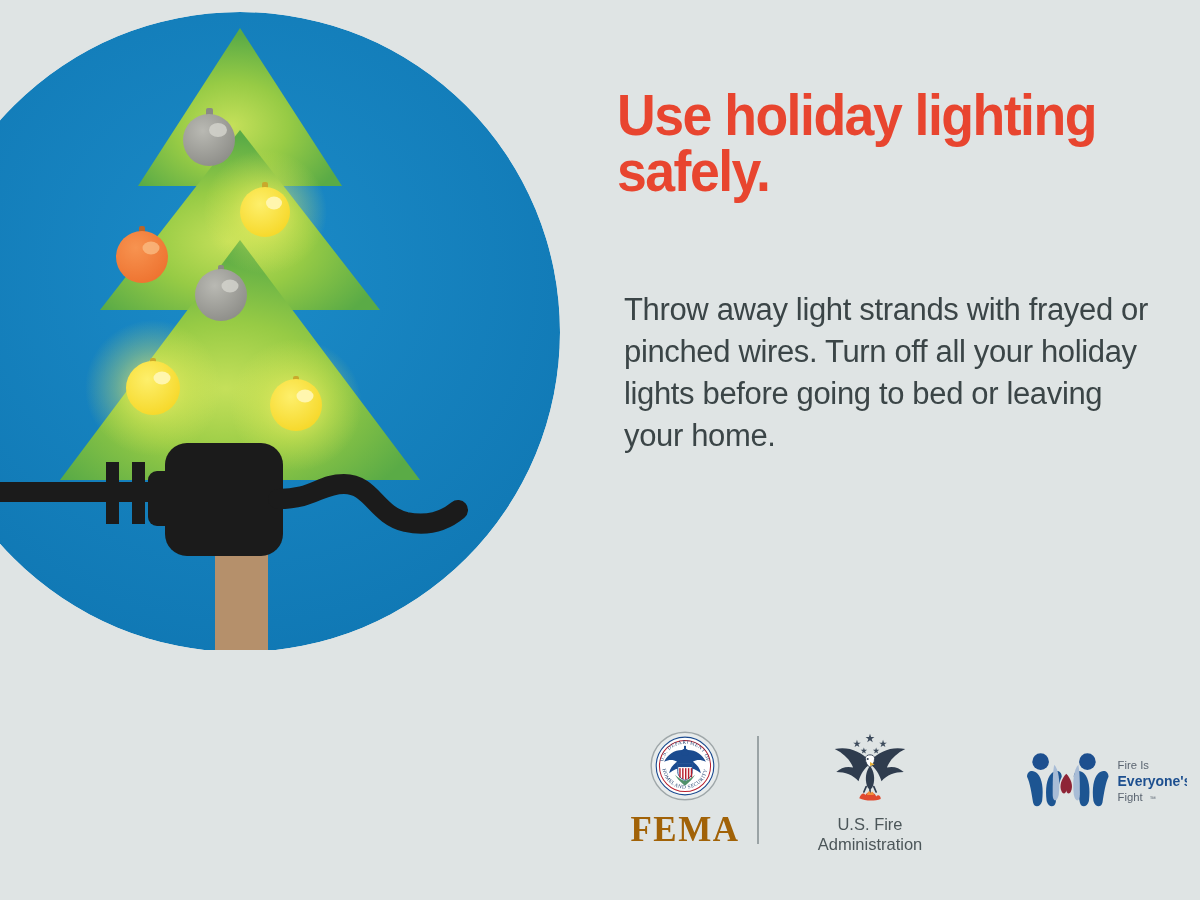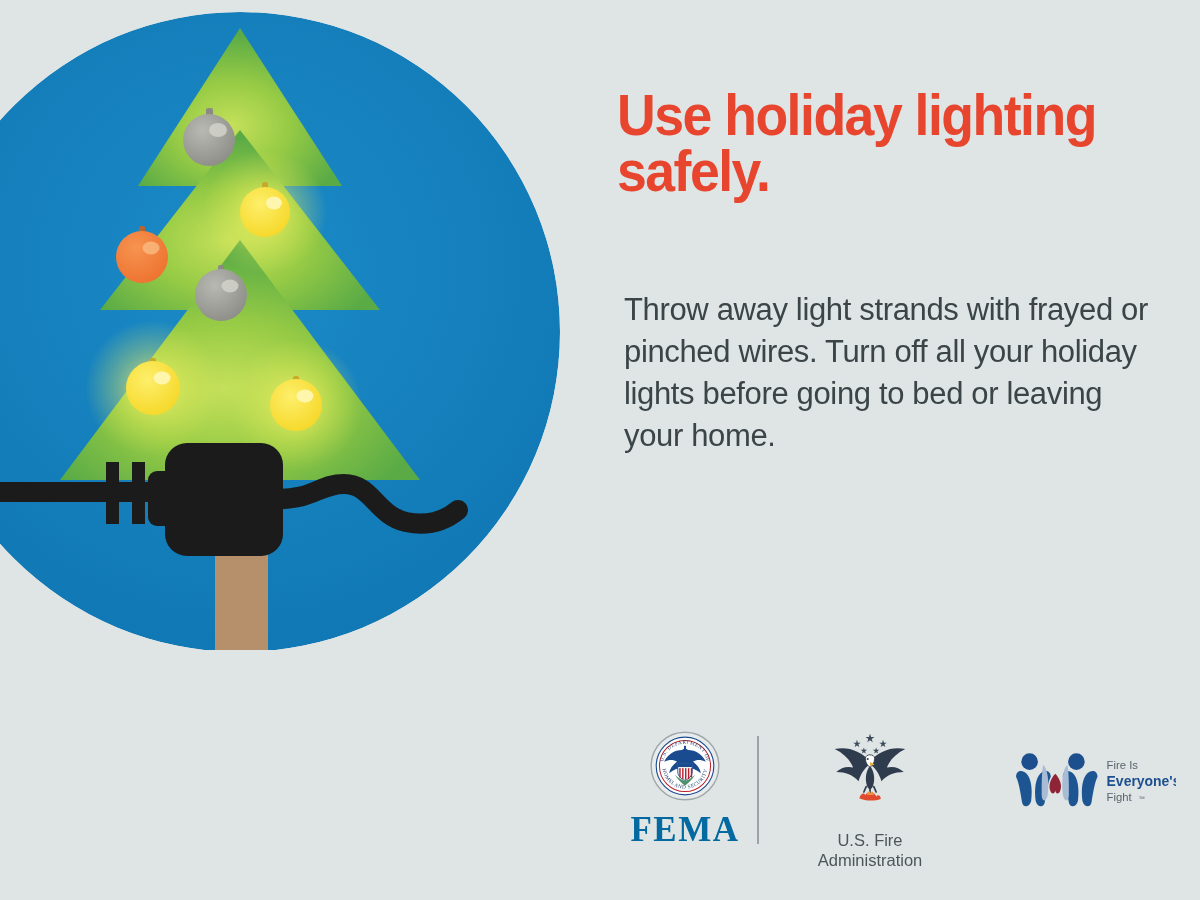--- a/index.html
+++ b/index.html
@@ -72,21 +72,21 @@
     position: absolute;
     left: 600px;
     top: 726px;
     width: 580px;
     height: 140px;
   }
   .logo-block { position: absolute; }
   #fema-logo { left: 15px; top: 4px; width: 140px; text-align: center; }
   #fema-seal { width: 72px; height: 72px; margin: 0 auto; display: block; }
   #fema-word {
-    color: #0369a1;
+    color: #a16207;
     font-family: "Liberation Serif", serif;
     font-weight: bold;
     font-size: 35px;
     letter-spacing: 1.5px;
     line-height: 1;
     margin-top: 10px;
   }
   #logo-divider {
     position: absolute;
     left: 157px;
@@ -95,24 +95,24 @@
     height: 108px;
     background: #9aa3a5;
   }
   #usfa-logo { left: 190px; top: 4px; width: 160px; text-align: center; }
   #usfa-mark { width: 92px; height: 78px; margin: 0 auto; display: block; }
   #usfa-word {
     color: #4c5659;
     font-family: "Liberation Sans", sans-serif;
     font-size: 16.5px;
     line-height: 1.22;
-    margin-top: 22px;
+    margin-top: 6px;
     white-space: pre-line;
   }
-  #fief-logo { left: 410px; top: 22px; width: 170px; }
+  #fief-logo { left: 421px; top: 22px; width: 170px; }
   #fief-mark { width: 166px; height: 62px; display: block; }
 </style>
 </head>
 <body>
 
 <div id="poster">
 
   <div id="illustration">
     <svg viewBox="0 0 660 640" xmlns="http://www.w3.org/2000/svg">
       <defs>

